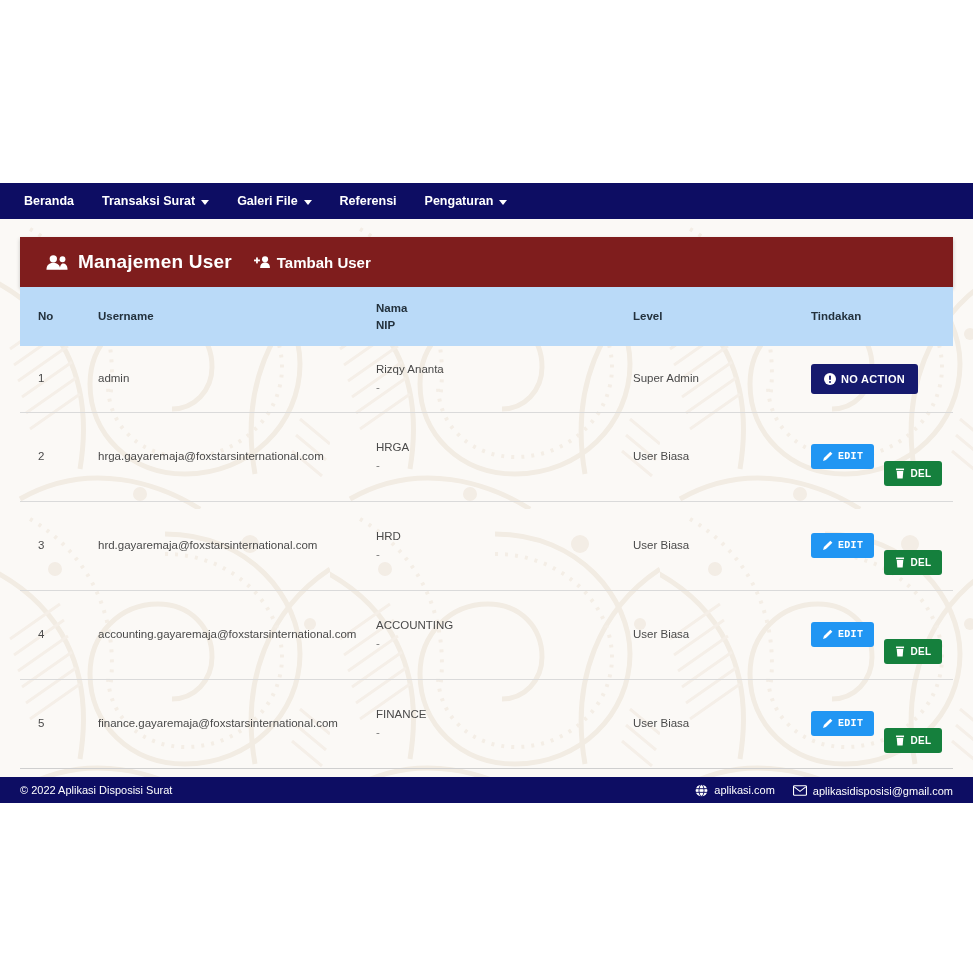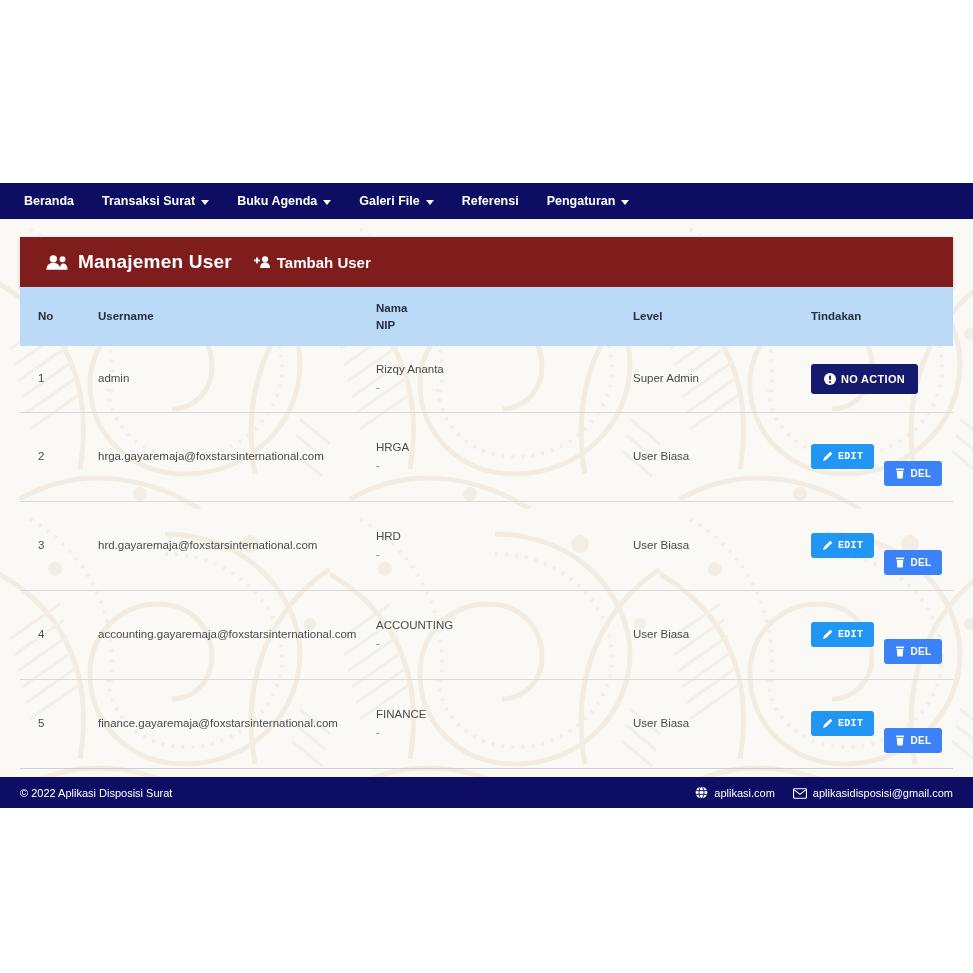--- a/index.html
+++ b/index.html
@@ -132,21 +132,21 @@
     font-weight: bold;
     letter-spacing: .3px;
     padding: 7px 11px;
     border-radius: 3px;
     cursor: pointer;
     font-family: "Liberation Sans", sans-serif;
     vertical-align: middle;
   }
   .btn-noaction { background: #161a6e; padding: 9px 13px; font-size: 11px; }
   .btn-edit { background: #2196f3; font-family: Liberation Mono, monospace; }
-  .btn-del  { background: #3b82f6; margin-left: 7px; margin-top: 33px; }
+  .btn-del  { background: #15803d; margin-left: 7px; margin-top: 33px; }
 
   
   .pagination {
     position: relative;
     display: flex;
     align-items: center;
     gap: 0px;
     padding: 14px 0 0 22px;
   }
   .pg {
@@ -168,21 +168,21 @@
     color: #fff;
     font-weight: bold;
     width: 24px; min-width:24px; height: 23px;
     border-radius: 3px;
     font-size: 12px;
     margin: 0 9px 0 4px;
   }
 
   
   .footer {
-    height: 31px;
+    height: 26px;
     background: #0d0d63;
     display: flex;
     align-items: center;
     justify-content: space-between;
     padding: 0 20px;
     color: #fff;
     font-size: 11px;
   }
   .footer-right { display: flex; align-items: flex-end; gap: 18px; }
   .f-link { display: flex; align-items: center; gap: 6px; cursor: pointer; color:#fff; }
@@ -195,24 +195,20 @@
 <div class="page">
 
   <div class="top-blank"></div>
 
   <div class="navbar">
     <div class="nav-item">
       <span>Beranda</span>
     </div>
     <div class="nav-item">
       <span>Transaksi Surat</span>
-      <span class="caret"></span>
-    </div>
-    <div class="nav-item">
-      <span>Buku Agenda</span>
       <span class="caret"></span>
     </div>
     <div class="nav-item">
       <span>Galeri File</span>
       <span class="caret"></span>
     </div>
     <div class="nav-item">
       <span>Referensi</span>
     </div>
     <div class="nav-item">

